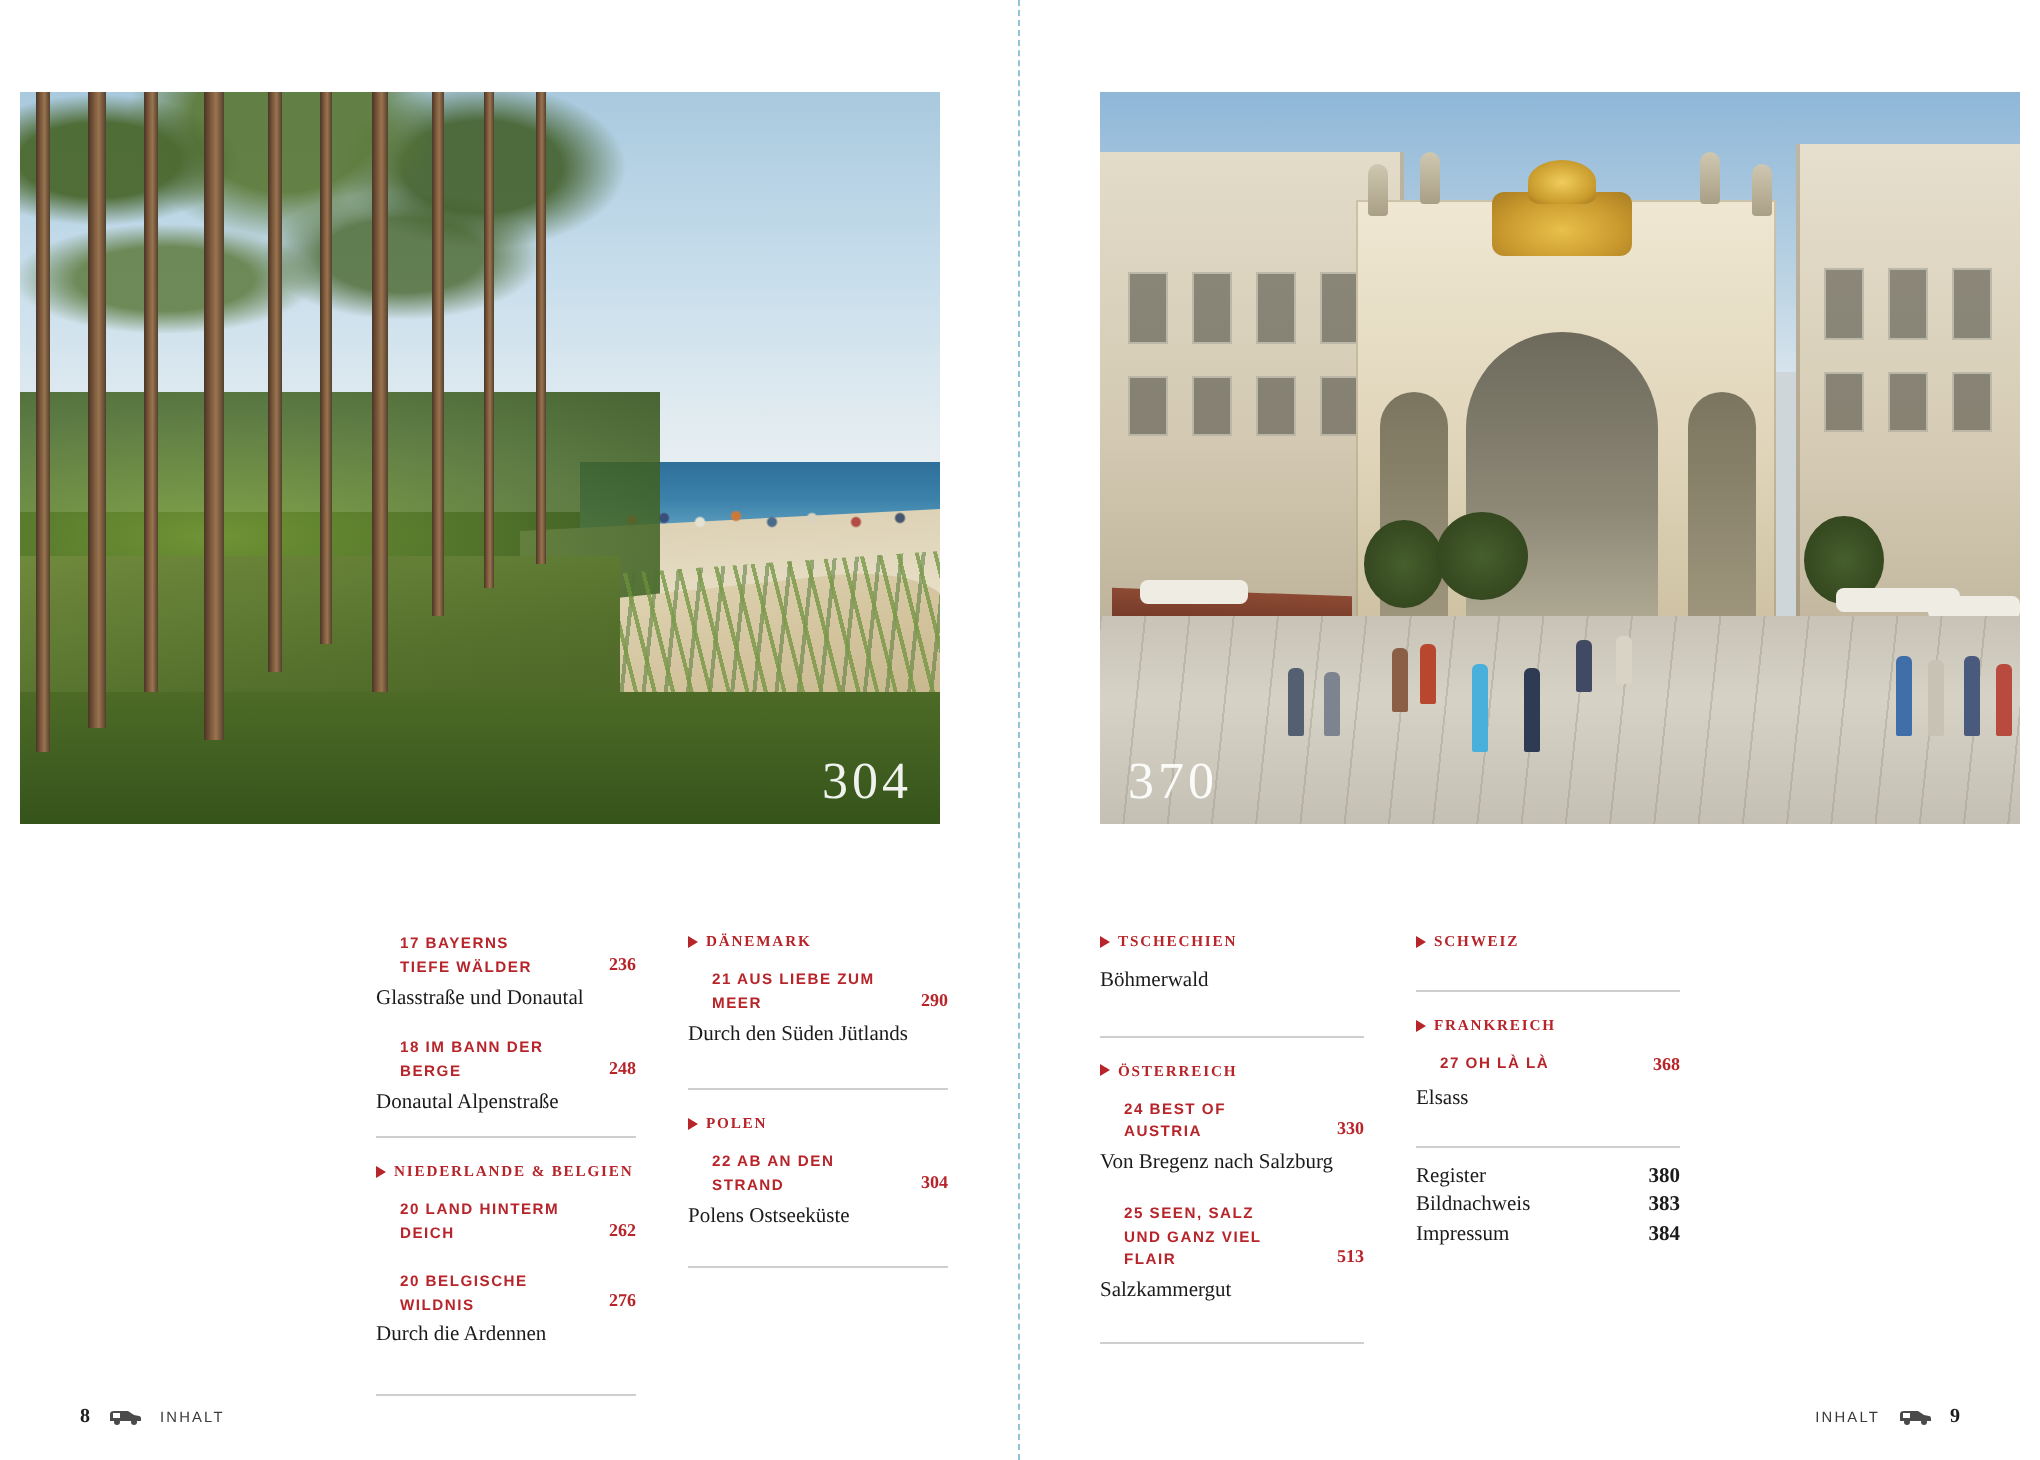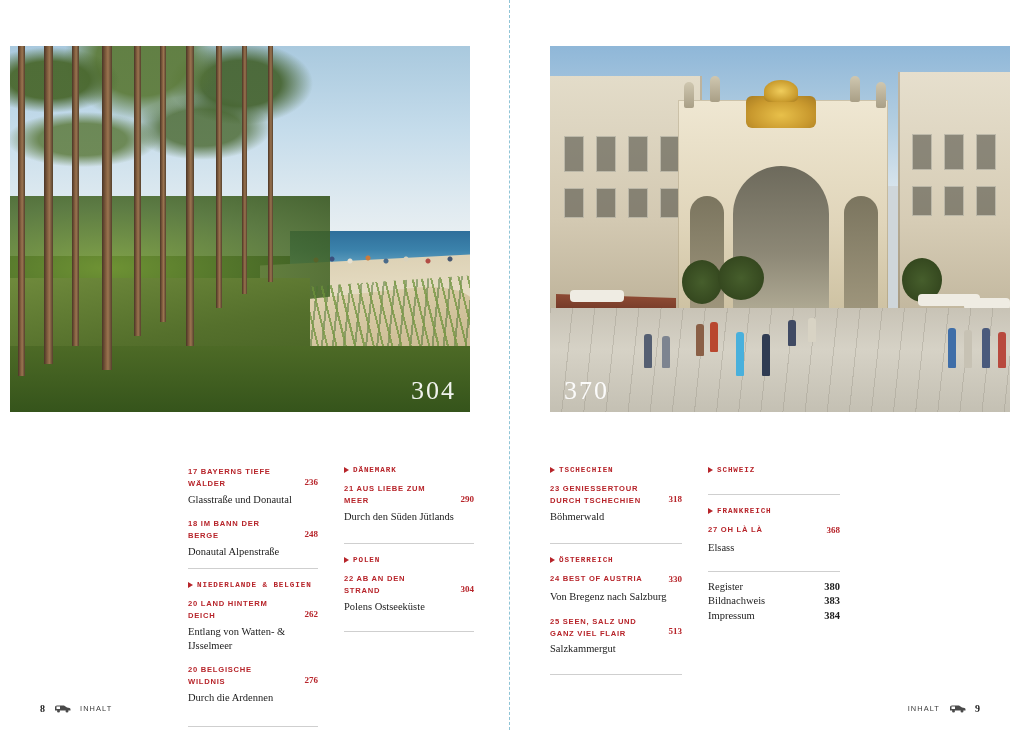--- a/index.html
+++ b/index.html
@@ -229,21 +229,21 @@
   .toc {
     position: absolute;
     display: flex;
     gap: 26px;
     font-family: "Liberation Serif", serif;
   }
   .col { width: 130px; }
   .col-wide { width: 132px; }
   .grp-head {
     color: #b7242a;
-    font-family: Liberation Mono, monospace;
+    font-family: Liberation Serif, serif;
     font-size: 7.6px;
     font-weight: 700;
     letter-spacing: 0.9px;
     margin-bottom: 9px;
     display: flex;
     align-items: center;
     gap: 4px;
   }
   .tri {
     display: inline-block;
@@ -257,20 +257,21 @@
     color: #b7242a;
     font-family: "Liberation Sans", sans-serif;
     font-size: 7.6px;
     font-weight: 700;
     letter-spacing: 0.75px;
     line-height: 1.55;
     display: flex;
     justify-content: space-between;
     align-items: flex-start;
     gap: 23px;
+    margin-left: 12px;
   }
   .entry-title .t { flex: 1; }
   .entry-title .p {
     font-family: "Liberation Serif", serif;
     font-weight: 700;
     font-size: 9px;
     letter-spacing: 0;
     white-space: nowrap;
     align-self: flex-end;
   }
@@ -385,21 +386,20 @@
         <div class="grp-head">
           <span class="tri"></span>
           <span>NIEDERLANDE &amp; BELGIEN</span>
         </div>
 
         <div class="entry">
           <div class="entry-title">
             <span class="t">20 LAND HINTERM DEICH</span>
             <span class="p">262</span>
           </div>
-          <div class="entry-sub">Entlang von Watten- &amp; IJsselmeer</div>
         </div>
 
         <div class="entry" style="margin-top:12px;">
           <div class="entry-title">
             <span class="t">20 BELGISCHE WILDNIS</span>
             <span class="p">276</span>
           </div>
           <div class="entry-sub">Durch die Ardennen</div>
         </div>
 
@@ -521,24 +521,20 @@
     <div class="toc" style="left:40px; top:466px;">
 
       <div class="col-wide">
 
         <div class="grp-head">
           <span class="tri"></span>
           <span>TSCHECHIEN</span>
         </div>
 
         <div class="entry">
-          <div class="entry-title">
-            <span class="t">23 GENIESSERTOUR DURCH TSCHECHIEN</span>
-            <span class="p">318</span>
-          </div>
           <div class="entry-sub">Böhmerwald</div>
         </div>
 
         <hr class="rule" style="margin-top:20px;">
 
         <div class="grp-head">
           <span class="tri"></span>
           <span>ÖSTERREICH</span>
         </div>
 

